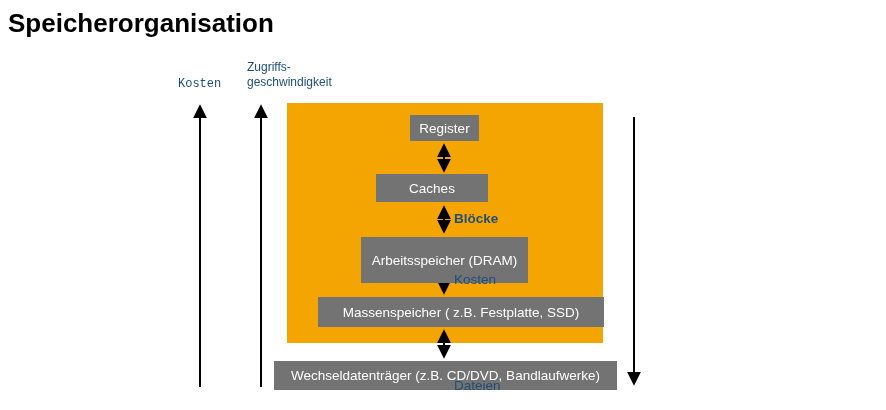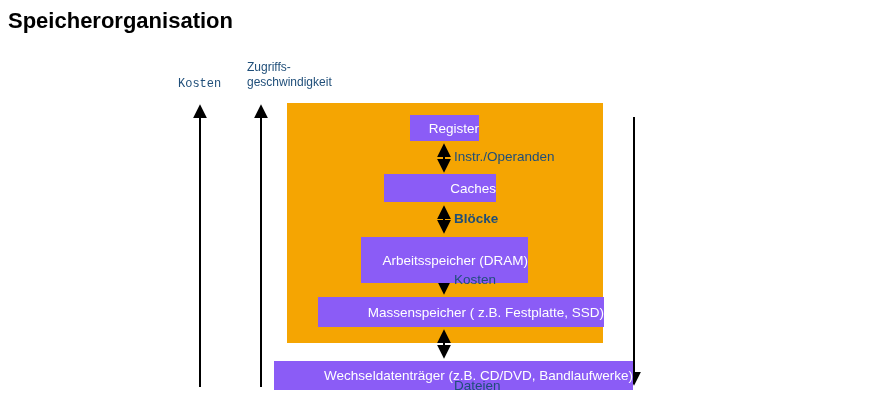--- a/index.html
+++ b/index.html
@@ -7,21 +7,21 @@
     position: relative;
     width: 886px;
     height: 410px;
     background: #ffffff;
     font-family: "Liberation Sans", sans-serif;
     overflow: hidden;
   }
   .title {
     position: absolute;
     left: 8px; top: 8px;
-    font-size: 22px;
+    font-size: 26px;
     font-weight: bold;
     color: #000000;
     margin: 0;
   }
   .axis-label {
     position: absolute;
     color: #1F4E79;
     font-size: 12px;
     line-height: 1.25;
     white-space: nowrap;
@@ -37,33 +37,33 @@
     background: #F5A502;
   }
   .arrow-layer {
     position: absolute;
     left: 0; top: 0;
     width: 886px; height: 410px;
     pointer-events: none;
   }
   .node {
     position: absolute;
-    background: #8b5cf6;
+    background: #737373;
     color: #ffffff;
     font-size: 13.5px;
     display: flex;
     align-items: center;
-    justify-content: flex-end;
+    justify-content: center;
     white-space: nowrap;
   }
   .node-register { left: 410px; top: 115px; width:  69px; height: 26px; }
-  .node-caches   { left: 384px; top: 174px; width: 112px; height: 28px; }
+  .node-caches   { left: 376px; top: 174px; width: 112px; height: 28px; }
   .node-dram     { left: 361px; top: 237px; width: 167px; height: 46px; }
   .node-massen   { left: 318px; top: 297px; width: 286px; height: 30px; }
-  .node-wechsel  { left: 274px; top: 361px; width: 343px; height: 29px; padding-left: 16px; }
+  .node-wechsel  { left: 274px; top: 361px; width: 343px; height: 29px; }
 
   .transfer-label {
     position: absolute;
     left: 454px;
     color: #1F4E79;
     font-size: 13.5px;
     white-space: nowrap;
   }
   .transfer-1 { top: 149px; }
   .transfer-2 { top: 211px; font-weight: bold; }
@@ -115,18 +115,17 @@
   <div class="node node-dram">
     <span>Arbeitsspeicher (DRAM)</span>
   </div>
   <div class="node node-massen">
     <span>Massenspeicher ( z.B. Festplatte, SSD)</span>
   </div>
   <div class="node node-wechsel">
     <span>Wechseldatenträger (z.B. CD/DVD, Bandlaufwerke)</span>
   </div>
 
-  <div class="transfer-label transfer-1">Instr./Operanden</div>
   <div class="transfer-label transfer-2">Blöcke</div>
   <div class="transfer-label transfer-3">Kosten</div>
   <div class="transfer-label transfer-4">Dateien</div>
 
 </div>
 
 </body></html>

